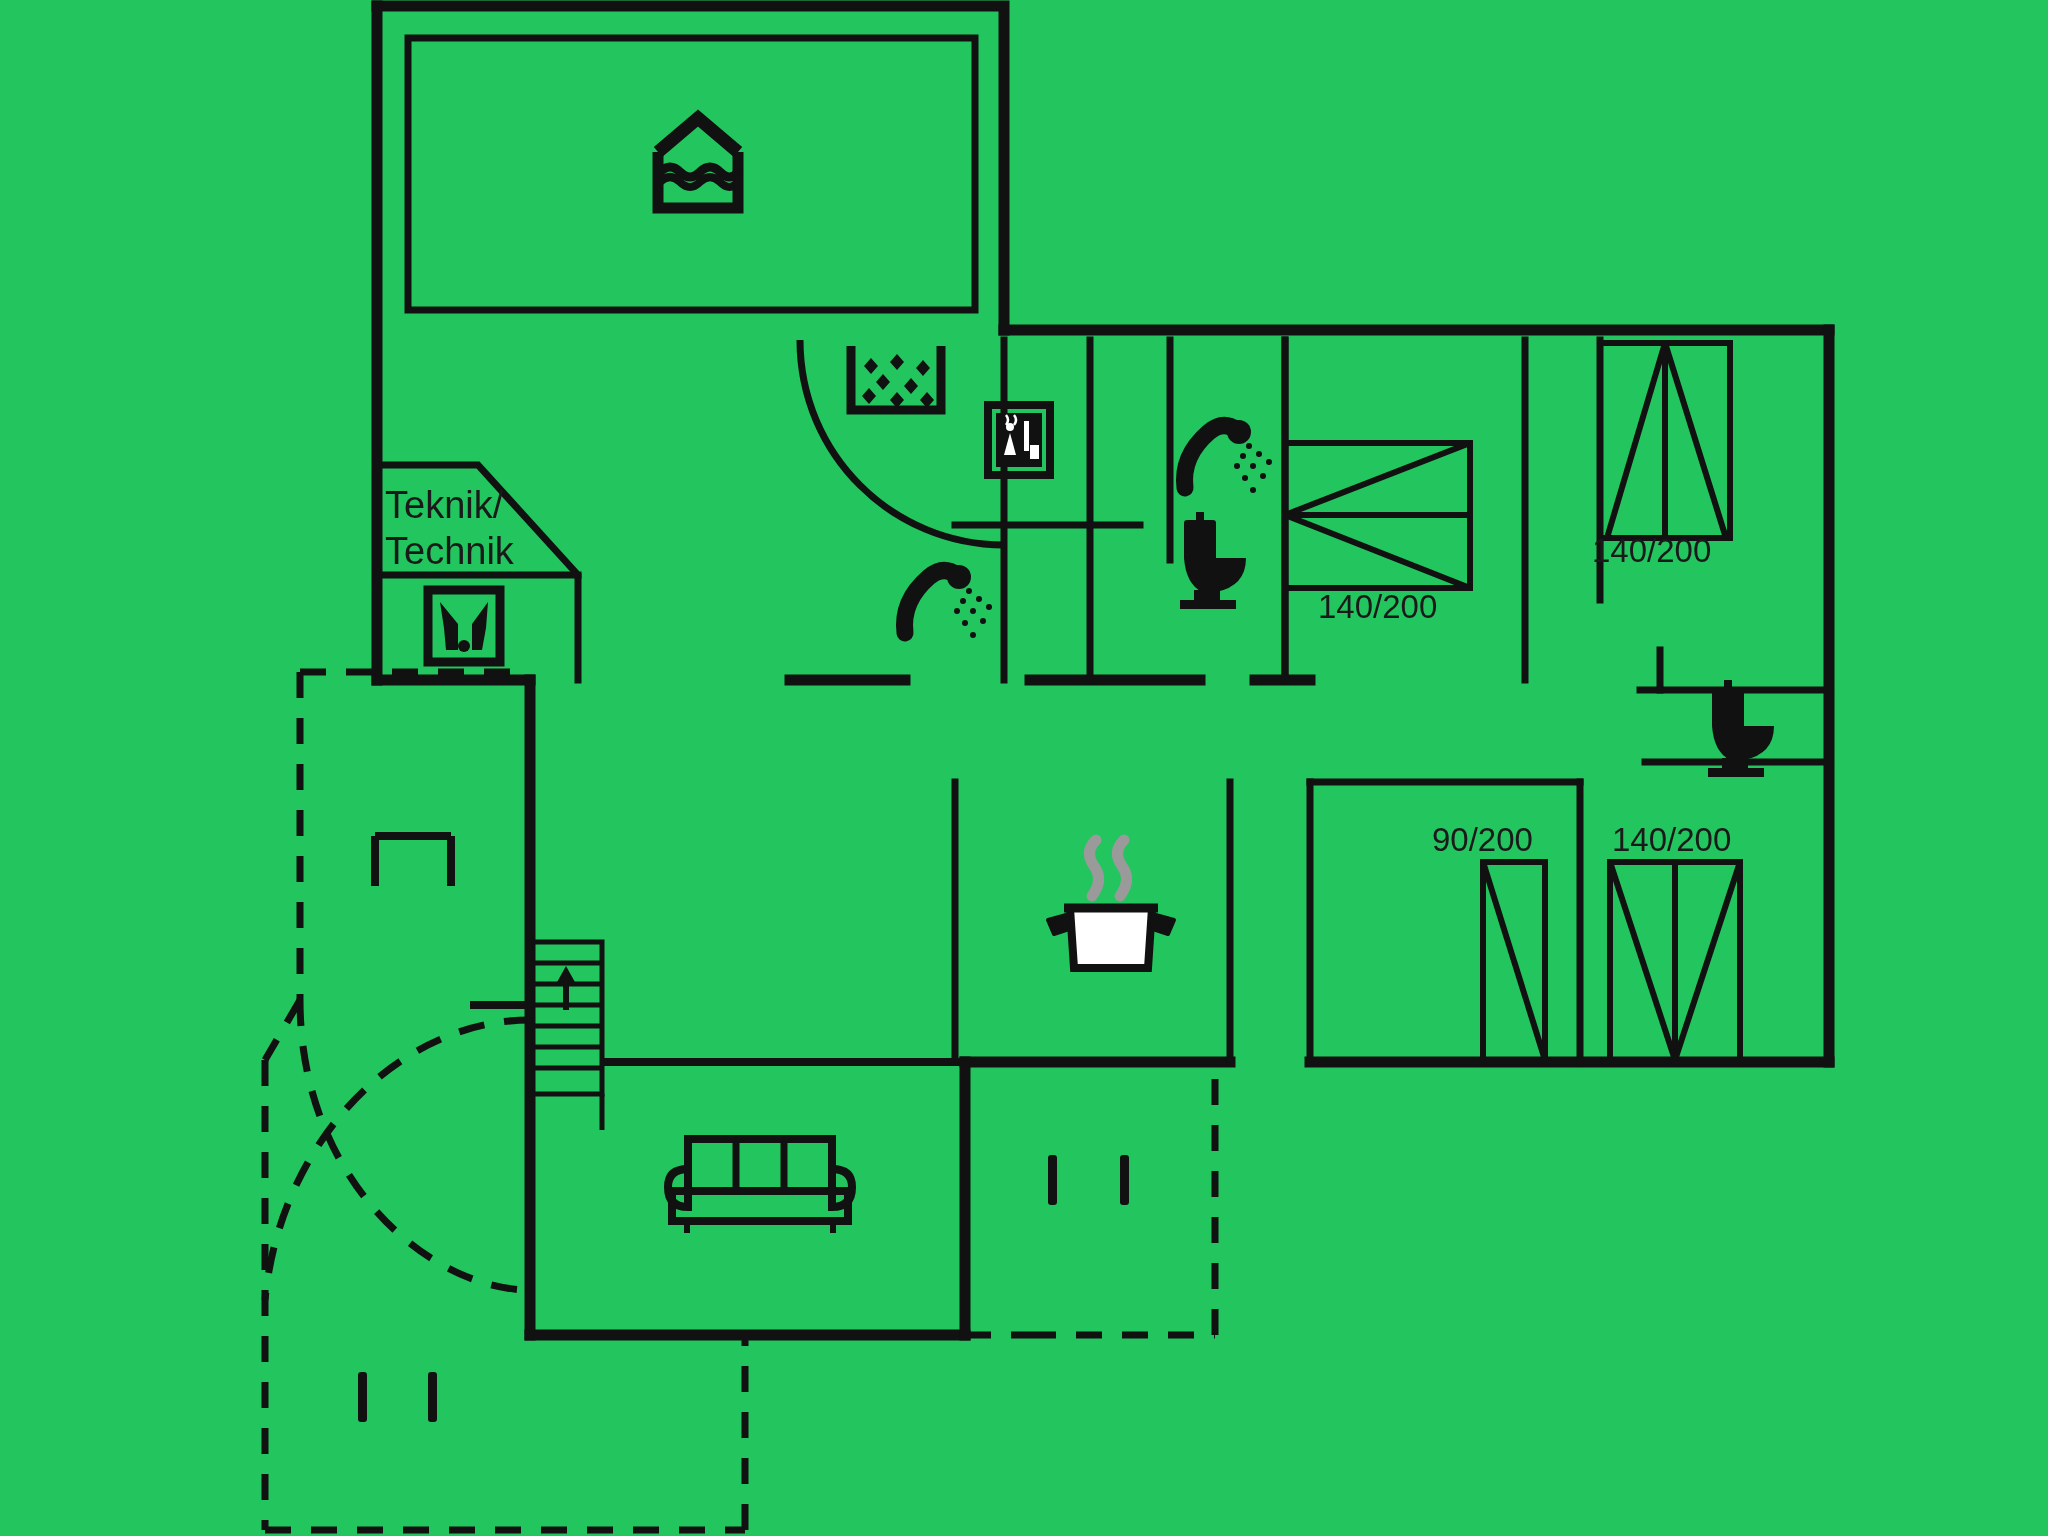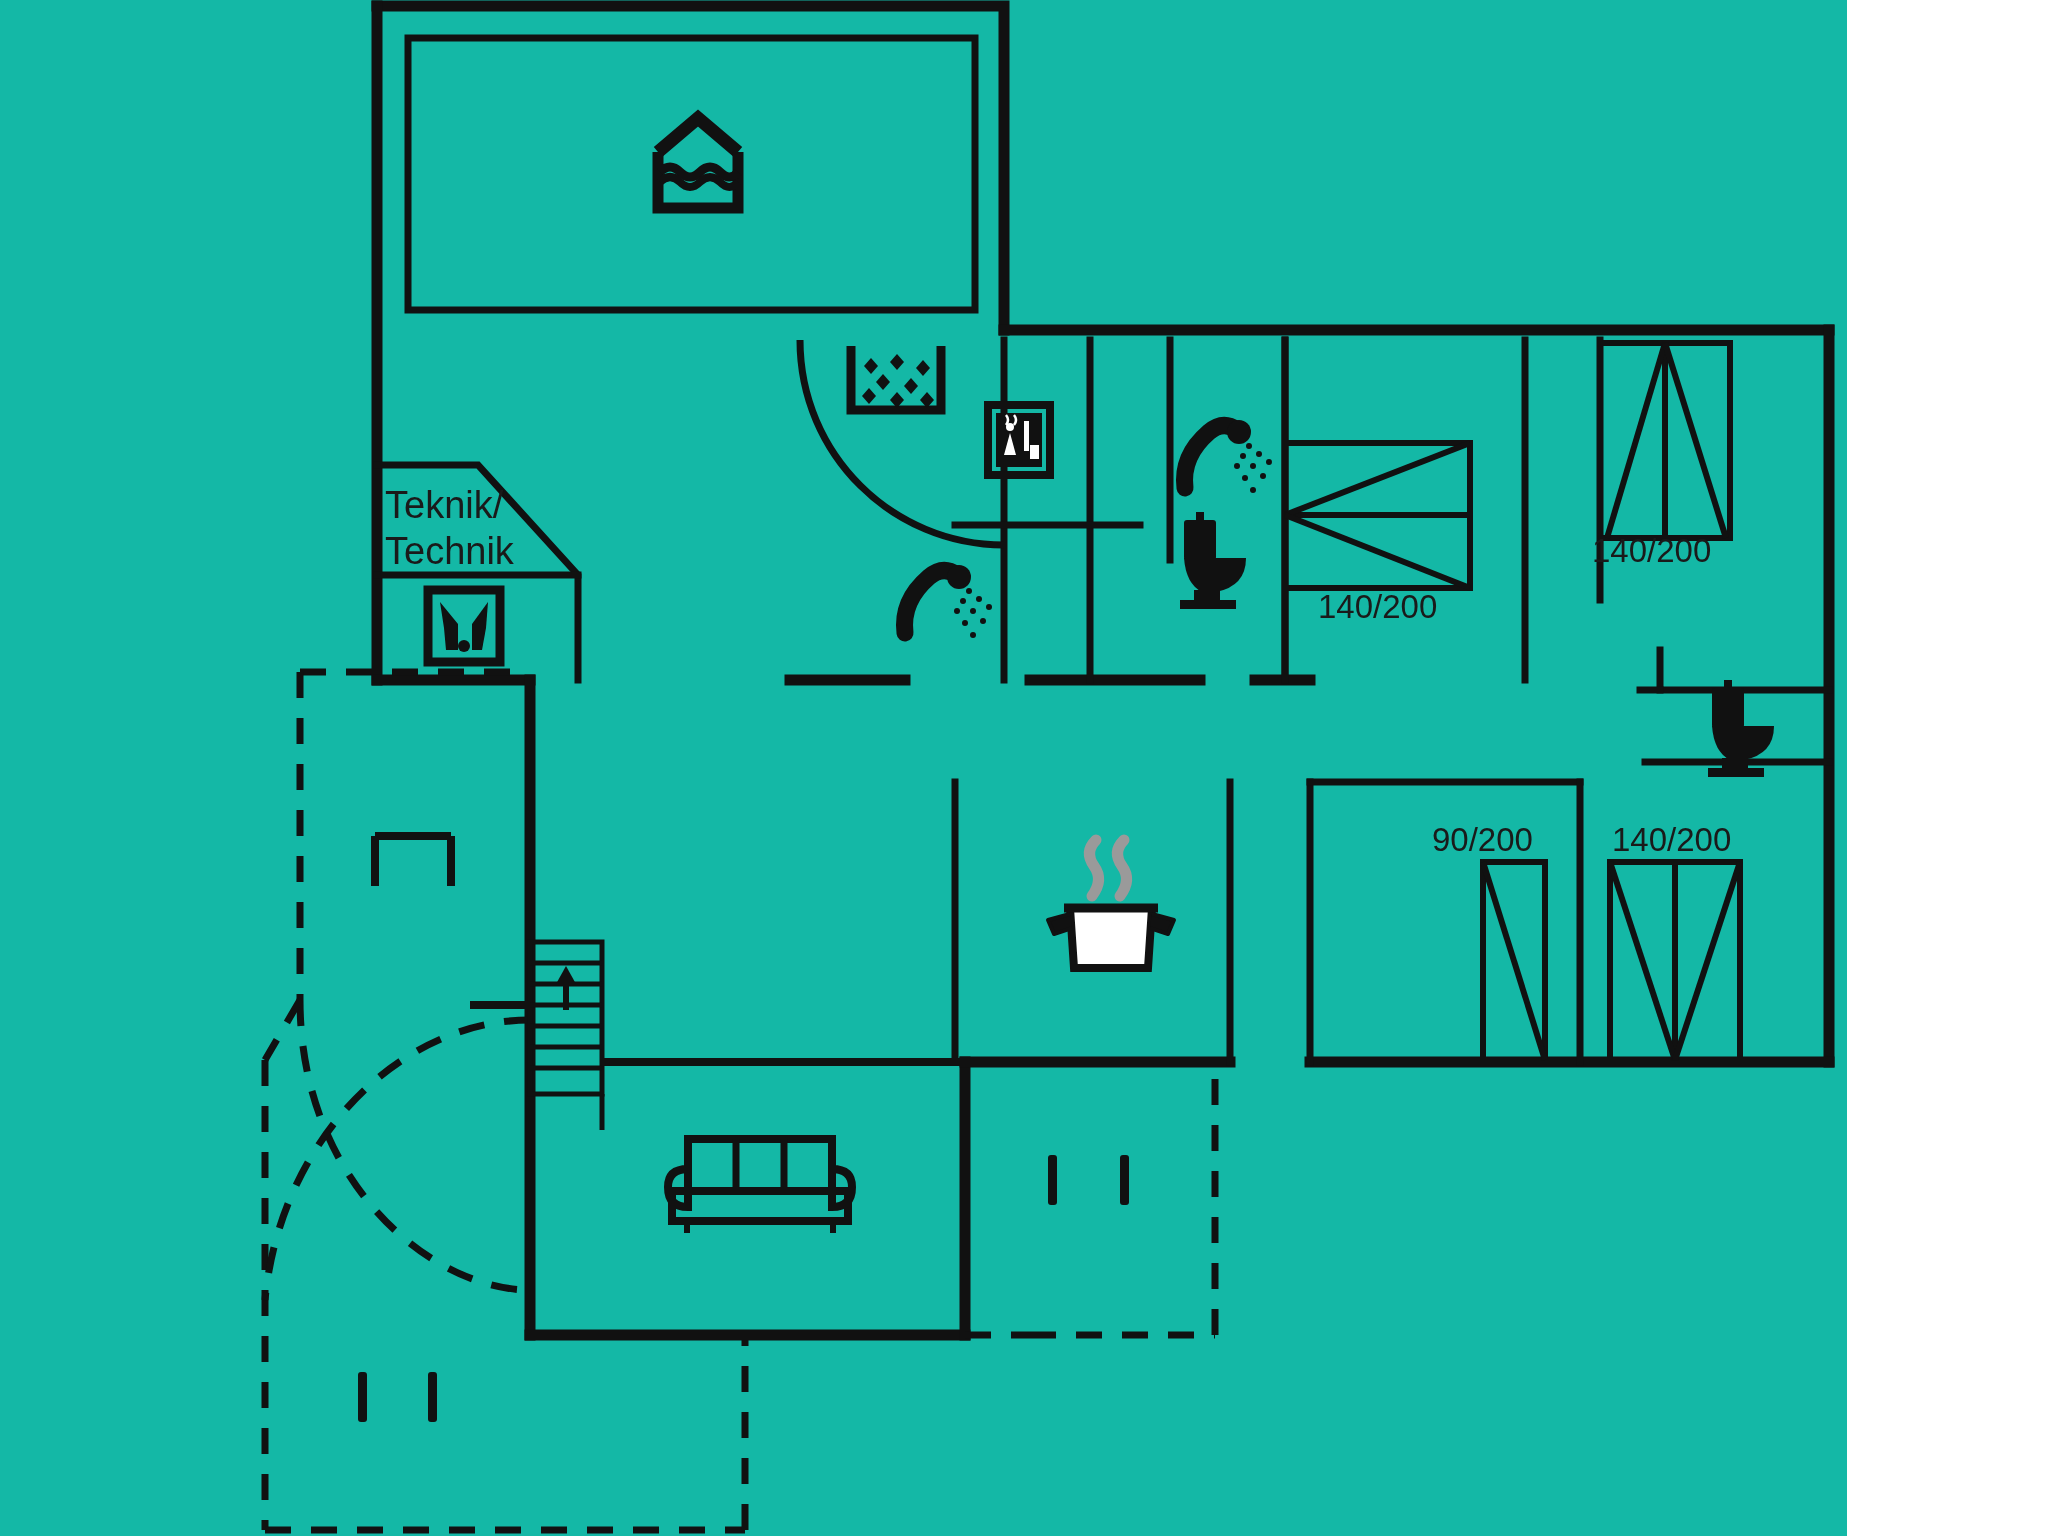--- a/index.html
+++ b/index.html
@@ -8,23 +8,23 @@
     background: #ffffff;
   }
   body {
     width: 2048px;
     height: 1536px;
     font-family: "Liberation Sans", sans-serif;
     overflow: hidden;
   }
   #floorplan-root {
     position: relative;
-    width: 1847px;
+    width: 2048px;
     height: 1536px;
-    background: #14b8a6;
+    background: #22c55e;
   }
   svg#plan-svg {
     position: absolute;
     left: 0;
     top: 0;
     width: 2048px;
     height: 1536px;
     display: block;
   }
   .plan-label {

